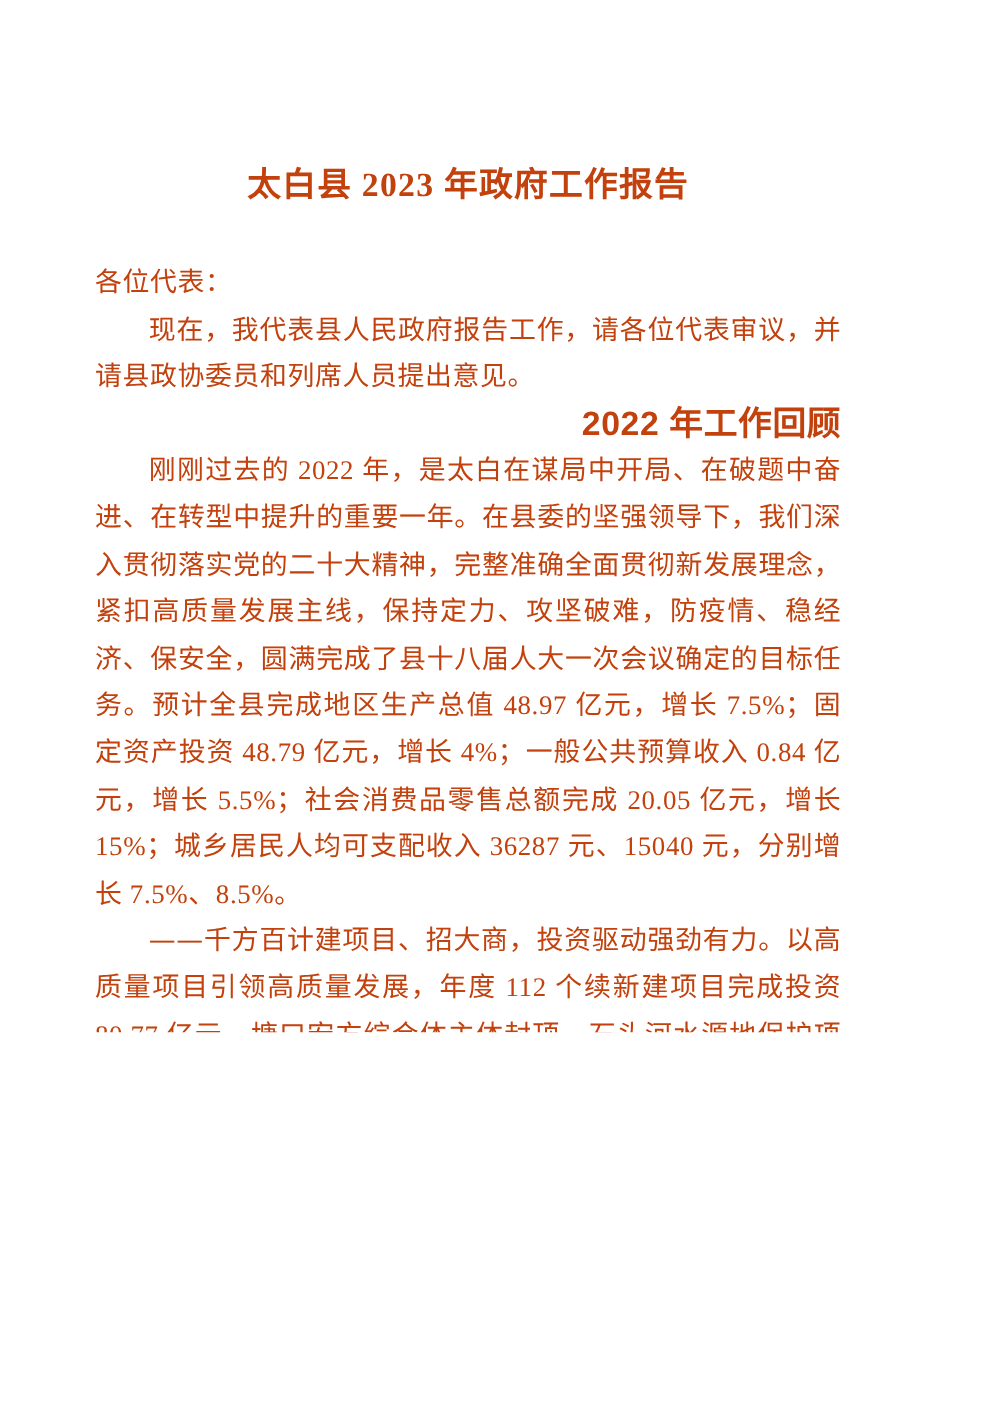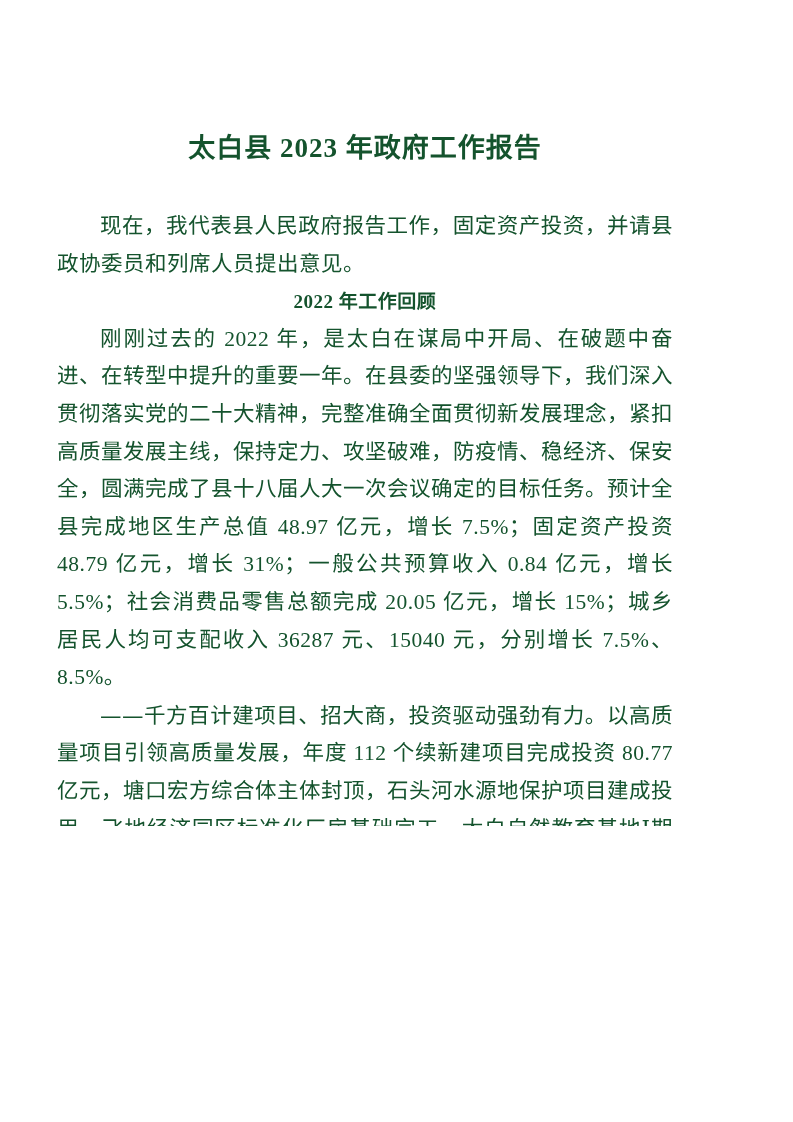--- a/index.html
+++ b/index.html
@@ -7,22 +7,22 @@
     padding: 0;
     background: #ffffff;
   }
   .page {
     position: relative;
     width: 793px;
     height: 826px;
     margin: 0 auto;
     background: #ffffff;
     box-sizing: border-box;
-    padding: 128px 120px 0 57px;
-    color: #14532d;
+    padding: 128px 120px 0 76px;
+    color: #c2410c;
     overflow: hidden;
   }
   .doc-title {
     margin: 0 0 40px 0;
     text-align: center;
     font-family: "Liberation Serif", "DejaVu Serif", serif;
     font-weight: 700;
     font-size: 27px;
     line-height: 40px;
     letter-spacing: 1px;
@@ -34,39 +34,40 @@
     font-size: 21.5px;
     line-height: 37.6px;
     text-align: justify;
     letter-spacing: 0.5px;
   }
   .indent {
     text-indent: 2em;
   }
   .section-heading {
     margin: 0;
-    text-align: center;
-    font-family: Liberation Serif, serif;
+    text-align: right;
+    font-family: Liberation Sans, sans-serif;
     font-weight: 700;
-    font-size: 19px;
+    font-size: 27px;
     line-height: 37.6px;
     letter-spacing: 0.5px;
   }
   .lead-bold {
     font-family: "DejaVu Sans", "Liberation Sans", sans-serif;
     font-weight: 400;
   }
 </style>
 </head>
 <body>
 
 <div class="page">
   <h1 class="doc-title">太白县 2023 年政府工作报告</h1>
 
+  <p class="body-para">各位代表：</p>
 
-  <p class="body-para indent">现在，我代表县人民政府报告工作，固定资产投资，并请县政协委员和列席人员提出意见。</p>
+  <p class="body-para indent">现在，我代表县人民政府报告工作，请各位代表审议，并请县政协委员和列席人员提出意见。</p>
 
   <h2 class="section-heading">2022 年工作回顾</h2>
 
-  <p class="body-para indent">刚刚过去的 2022 年，是太白在谋局中开局、在破题中奋进、在转型中提升的重要一年。在县委的坚强领导下，我们深入贯彻落实党的二十大精神，完整准确全面贯彻新发展理念，紧扣高质量发展主线，保持定力、攻坚破难，防疫情、稳经济、保安全，圆满完成了县十八届人大一次会议确定的目标任务。预计全县完成地区生产总值 48.97 亿元，增长 7.5%；固定资产投资 48.79 亿元，增长 31%；一般公共预算收入 0.84 亿元，增长 5.5%；社会消费品零售总额完成 20.05 亿元，增长 15%；城乡居民人均可支配收入 36287 元、15040 元，分别增长 7.5%、8.5%。</p>
+  <p class="body-para indent">刚刚过去的 2022 年，是太白在谋局中开局、在破题中奋进、在转型中提升的重要一年。在县委的坚强领导下，我们深入贯彻落实党的二十大精神，完整准确全面贯彻新发展理念，紧扣高质量发展主线，保持定力、攻坚破难，防疫情、稳经济、保安全，圆满完成了县十八届人大一次会议确定的目标任务。预计全县完成地区生产总值 48.97 亿元，增长 7.5%；固定资产投资 48.79 亿元，增长 4%；一般公共预算收入 0.84 亿元，增长 5.5%；社会消费品零售总额完成 20.05 亿元，增长 15%；城乡居民人均可支配收入 36287 元、15040 元，分别增长 7.5%、8.5%。</p>
 
   <p class="body-para indent"><span class="lead-bold">——千方百计建项目、招大商，投资驱动强劲有力。</span><span>以高质量项目引领高质量发展，年度 112 个续新建项目完成投资 80.77 亿元，塘口宏方综合体主体封顶，石头河水源地保护项目建成投用，飞地经济园区标准化厂房基础完工，太白自然教育基地Ⅰ期竣工，翠矶山安置楼动工建设。在全市率先完成眉太高速公路项目征迁保障任务，衙岭、翠矶山隧道、马耳山特大桥等控制性工程大干快进，鹦鸽、桃川段路基全</span></p>
 </div>
 
 </body></html>

